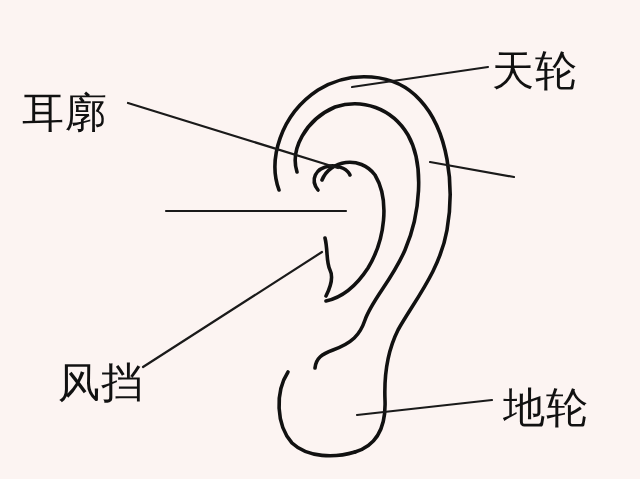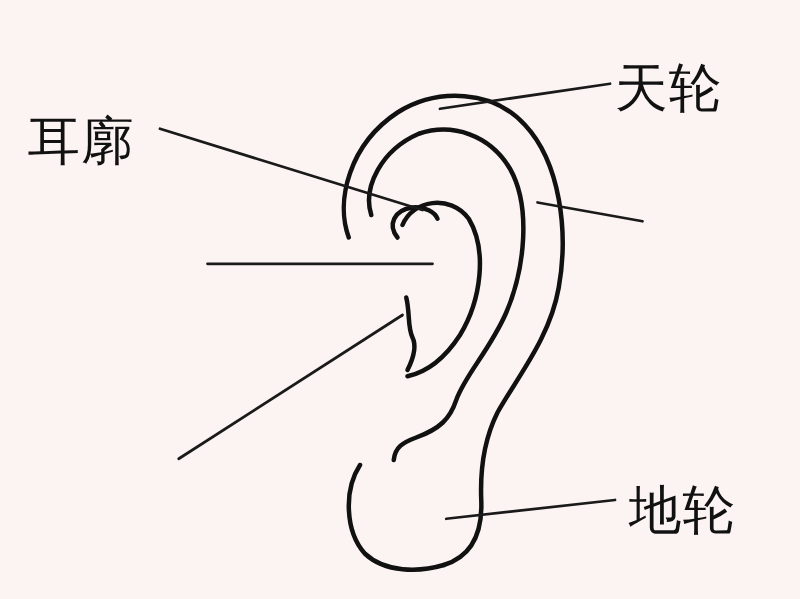--- a/index.html
+++ b/index.html
@@ -92,15 +92,16 @@
     <line class="leader" x1="128" y1="103" x2="338" y2="168"></line>
     <line class="leader" x1="488" y1="67" x2="352" y2="87"></line>
     <line class="leader" x1="166" y1="211" x2="346" y2="211"></line>
     <line class="leader" x1="514" y1="177" x2="430" y2="162"></line>
     <line class="leader" x1="143" y1="367" x2="322" y2="252"></line>
     <line class="leader" x1="492" y1="400" x2="357" y2="415"></line>
   </svg>
 
   <div class="label" style="left:22px; top:92px;">耳廓</div>
   <div class="label" style="left:492px; top:50px;">天轮</div>
+  <div class="label" style="left:58px; top:362px;">风挡</div>
   <div class="label" style="left:503px; top:387px;">地轮</div>
 
 </div>
 
 </body></html>

